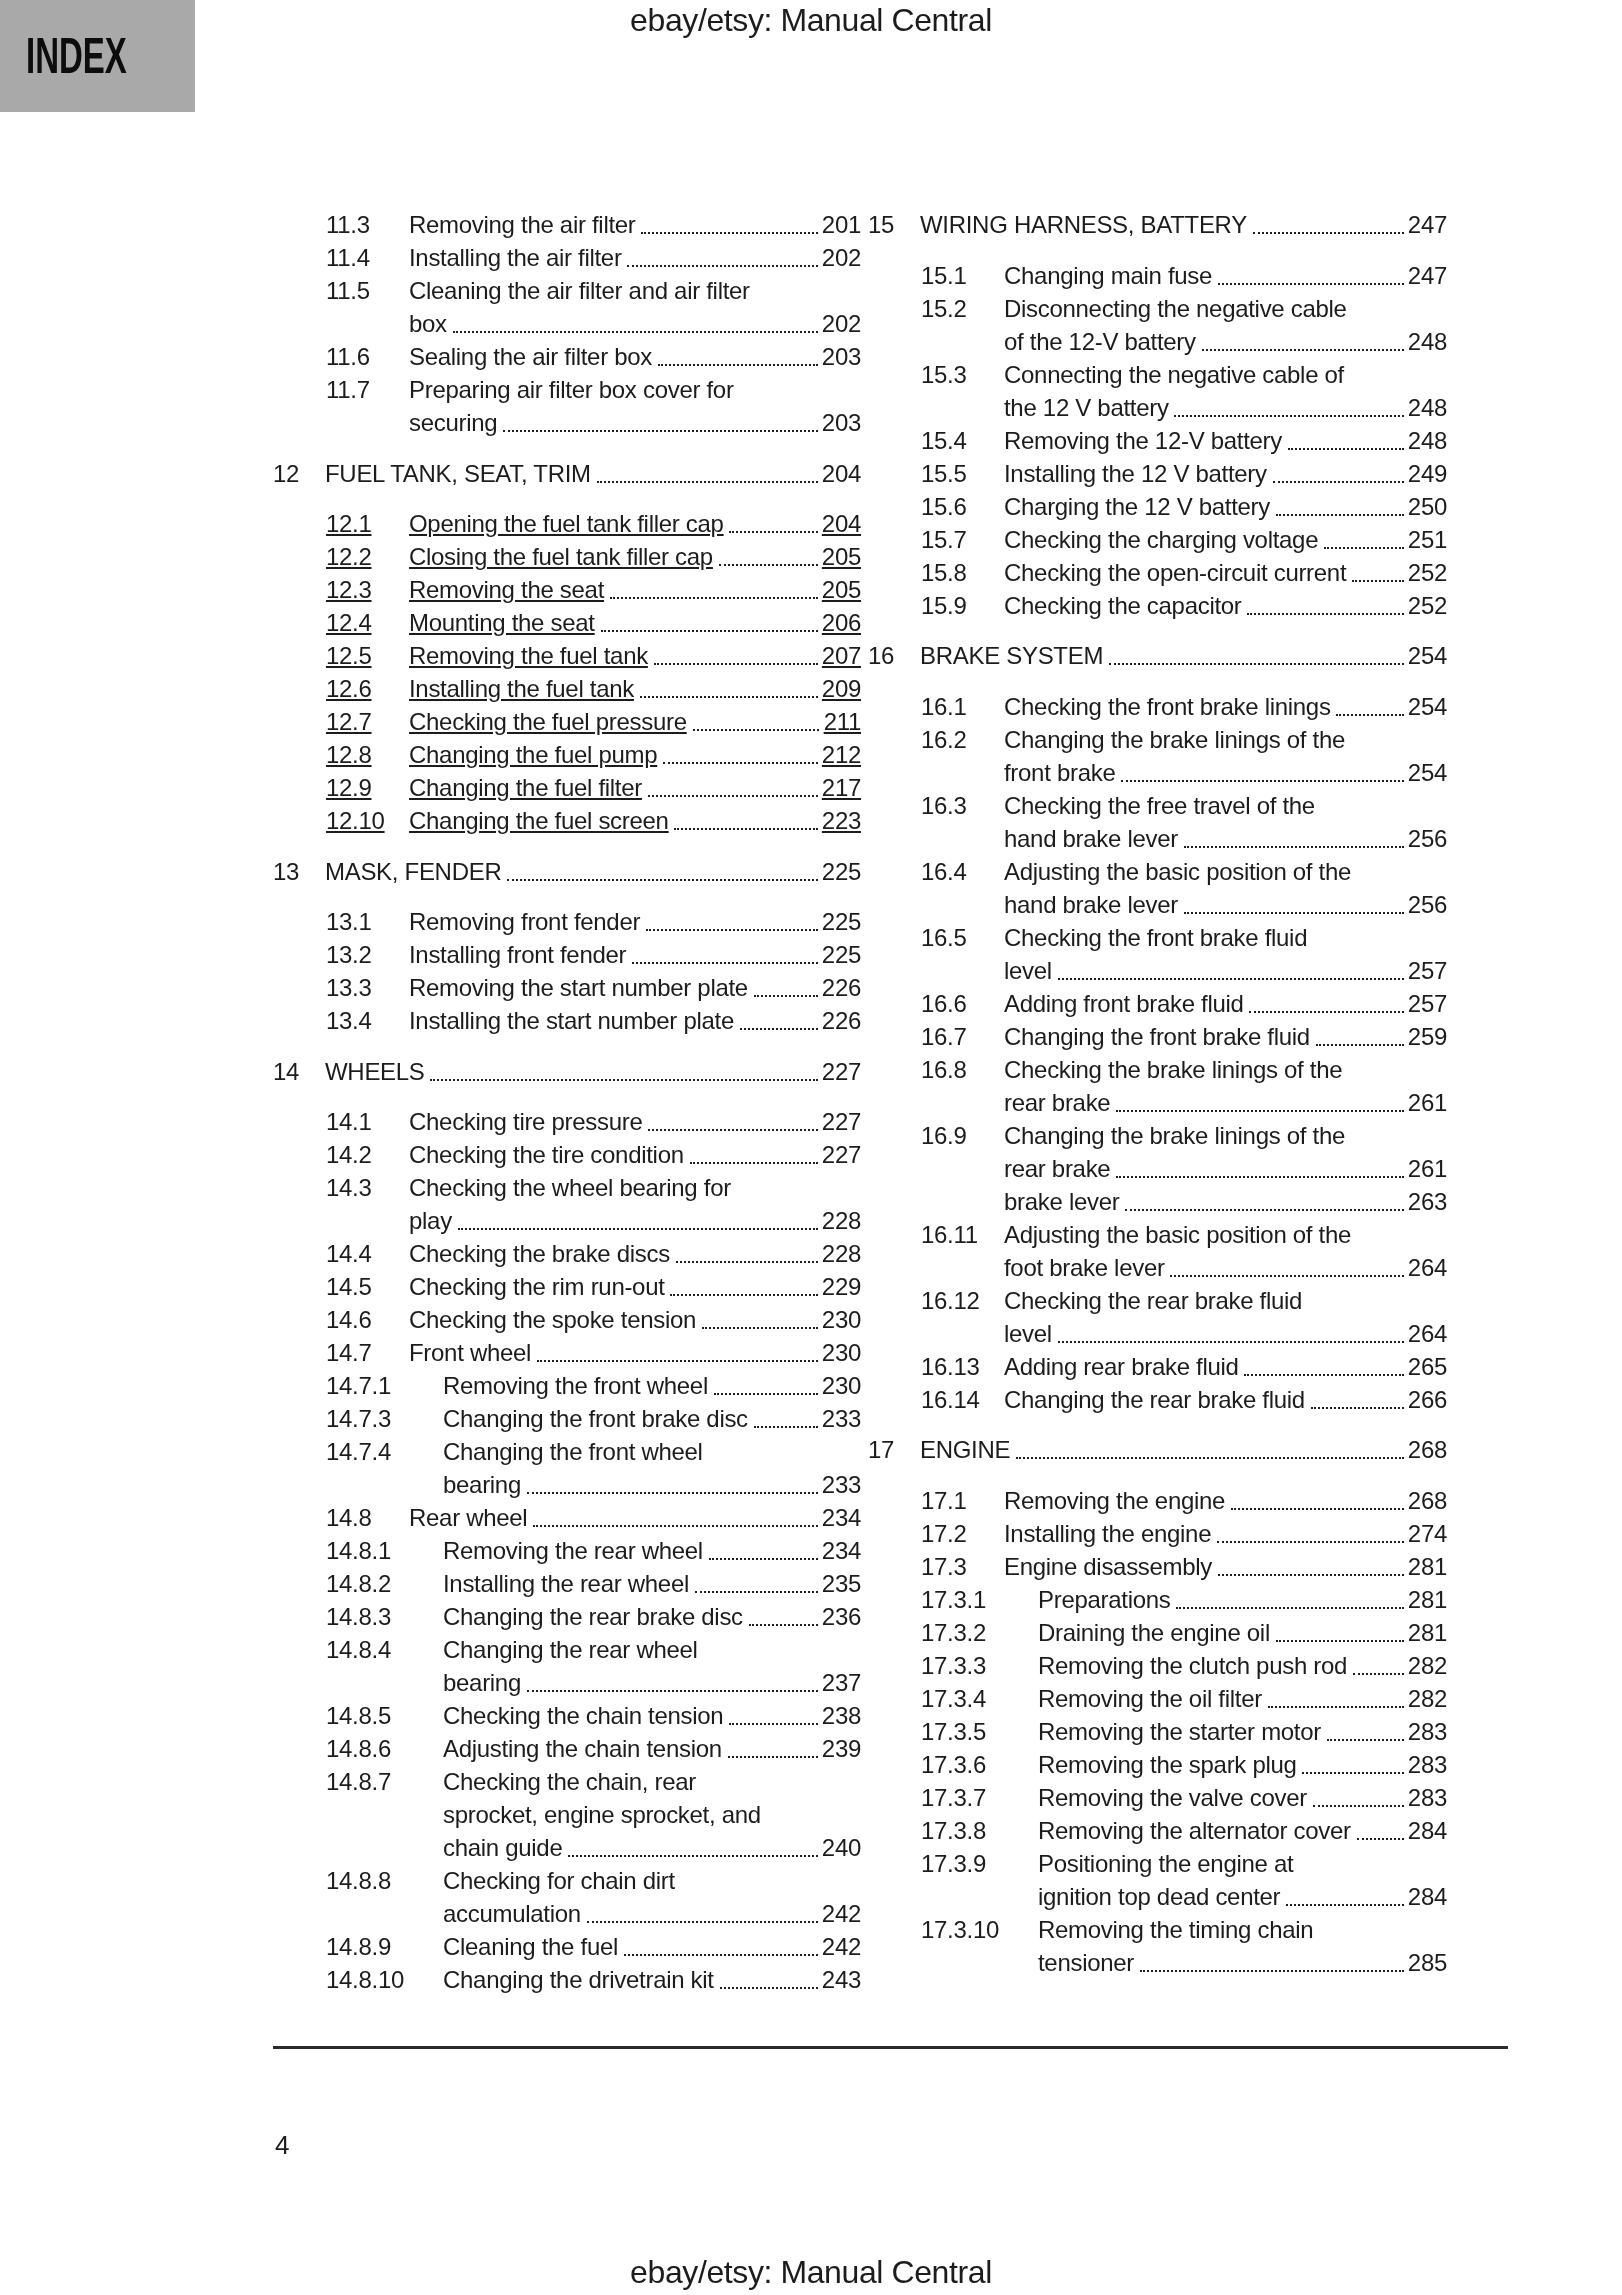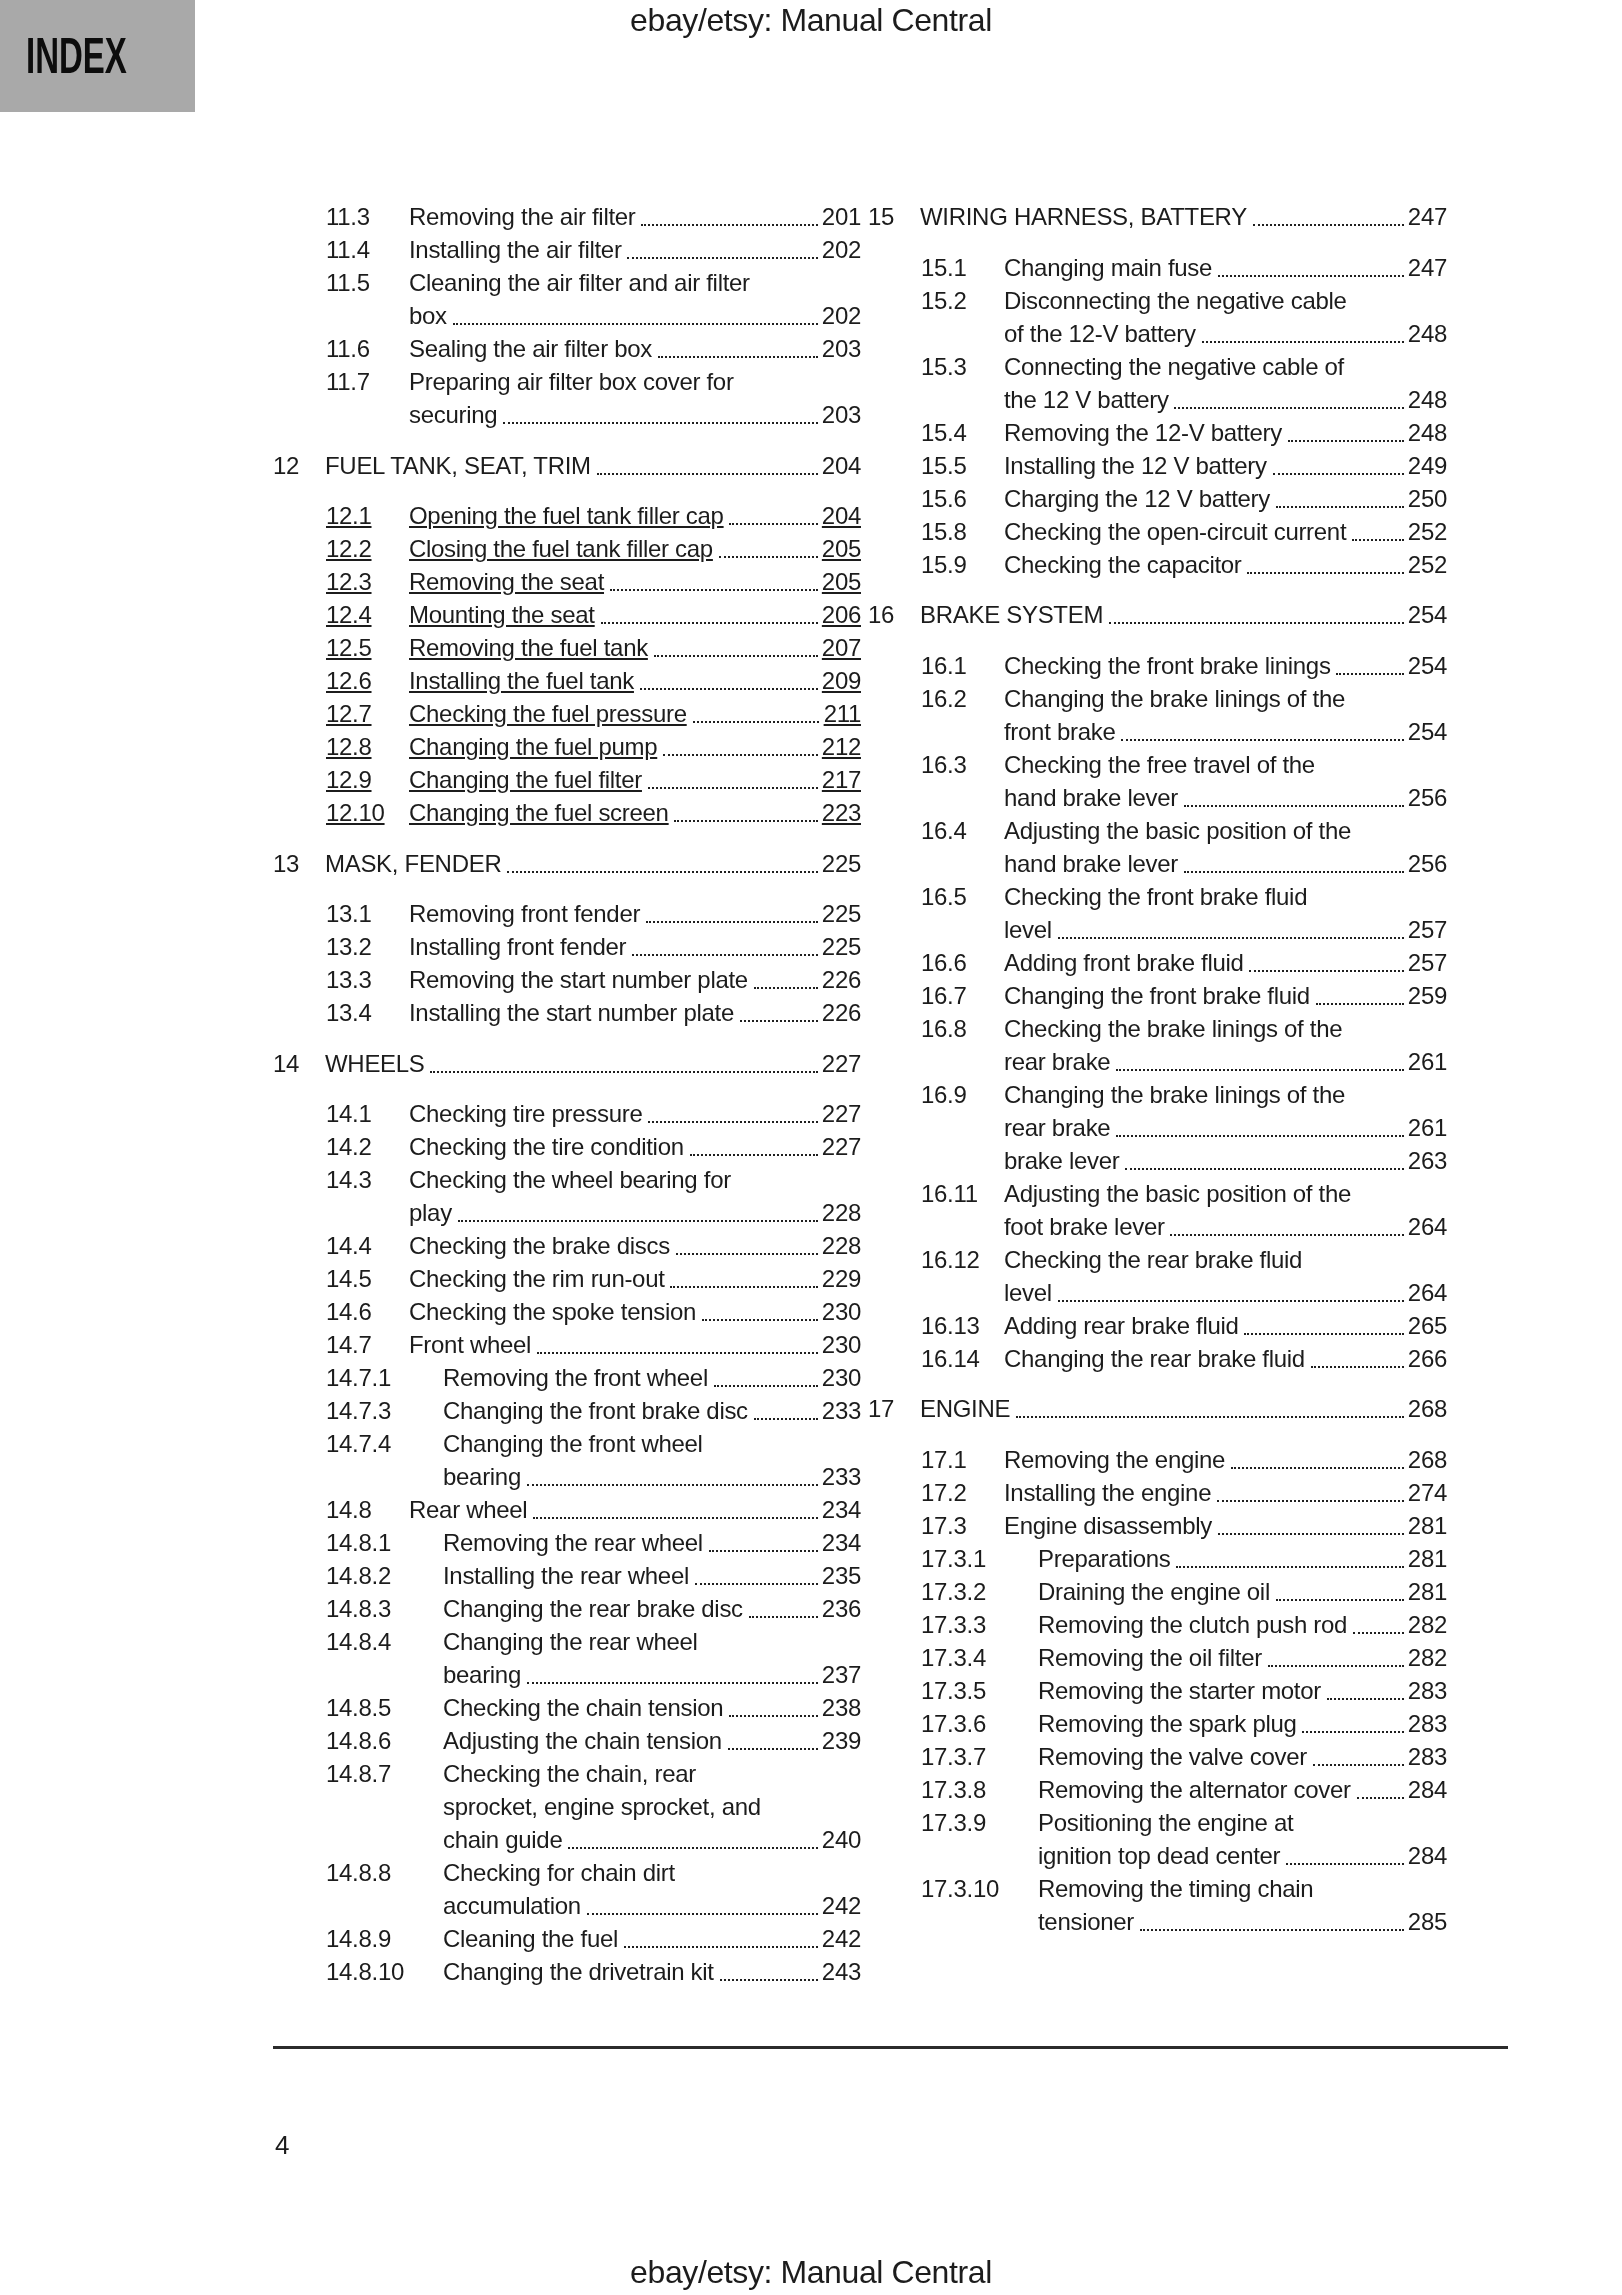--- a/index.html
+++ b/index.html
@@ -12,21 +12,21 @@
   .hdr{position:absolute;top:1.7px;left:0;width:100%;text-align:center;
        font-size:32px;letter-spacing:-0.4px}
   .ftr{position:absolute;top:2254px;left:0;width:100%;text-align:center;
        font-size:32px;letter-spacing:-0.4px}
   #index-box{position:absolute;left:0;top:0;width:195px;height:112px;
        background:#a9a9a9;display:flex;align-items:center;justify-content:flex-start}
   #index-box .lbl{font-weight:bold;font-size:50px;transform:scaleX(0.66);color:#0d0d0d}
   .col{position:absolute;top:200px;font-size:24px;line-height:33px;letter-spacing:-0.3px}
   #col-left{left:273px;width:588px}
   #col-right{left:868px;width:579px}
-  .col > :first-child{margin-top:0}
+  .col > :first-child{margin-top:8px}
   .srow{display:flex;margin:17.5px 0}
   .row{display:flex}
   .ns{flex:none;width:52px}
   .n2{flex:none;width:83px}
   .n3{flex:none;width:117px}
   .t{flex:none;white-space:nowrap}
   .lead{flex:1 1 10px;min-width:10px;align-self:flex-end;height:0;
         border-bottom:2.9px dotted #1f1f1f;margin:0 4.2px 6.7px 5.8px}
   .pg{flex:none}
   .rule{position:absolute;left:273px;top:2046px;width:1235px;height:2.5px;background:#2b2b2b}
@@ -480,20 +480,28 @@
       <div class="entry">
         <div class="row">
           <span class="n2">15.6</span>
           <span class="t">Charging the 12 V battery</span>
           <span class="lead"></span>
           <span class="pg">250</span>
         </div>
       </div>
       <div class="entry">
         <div class="row">
+          <span class="n2">15.7</span>
+          <span class="t">Checking the charging voltage</span>
+          <span class="lead"></span>
+          <span class="pg">251</span>
+        </div>
+      </div>
+      <div class="entry">
+        <div class="row">
           <span class="n2">15.8</span>
           <span class="t">Checking the open-circuit current</span>
           <span class="lead"></span>
           <span class="pg">252</span>
         </div>
       </div>
       <div class="entry">
         <div class="row">
           <span class="n2">15.9</span>
           <span class="t">Checking the capacitor</span>

